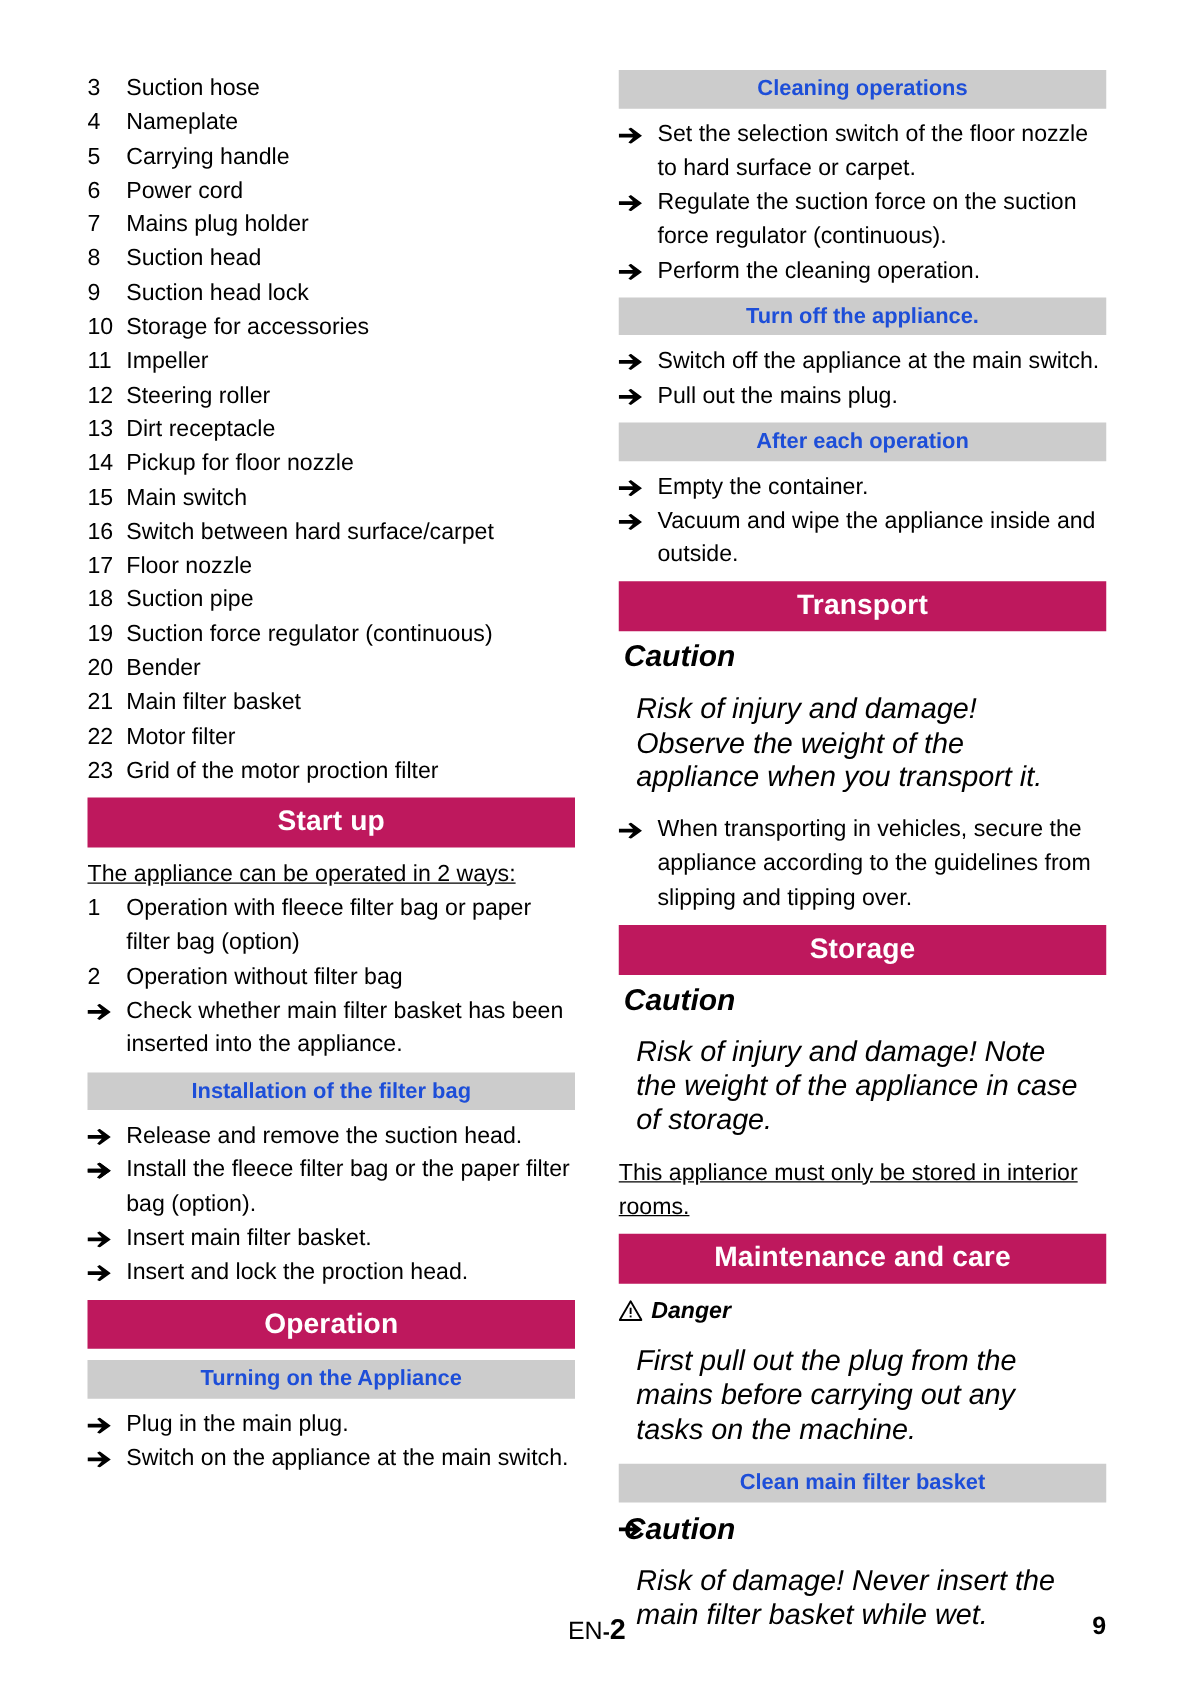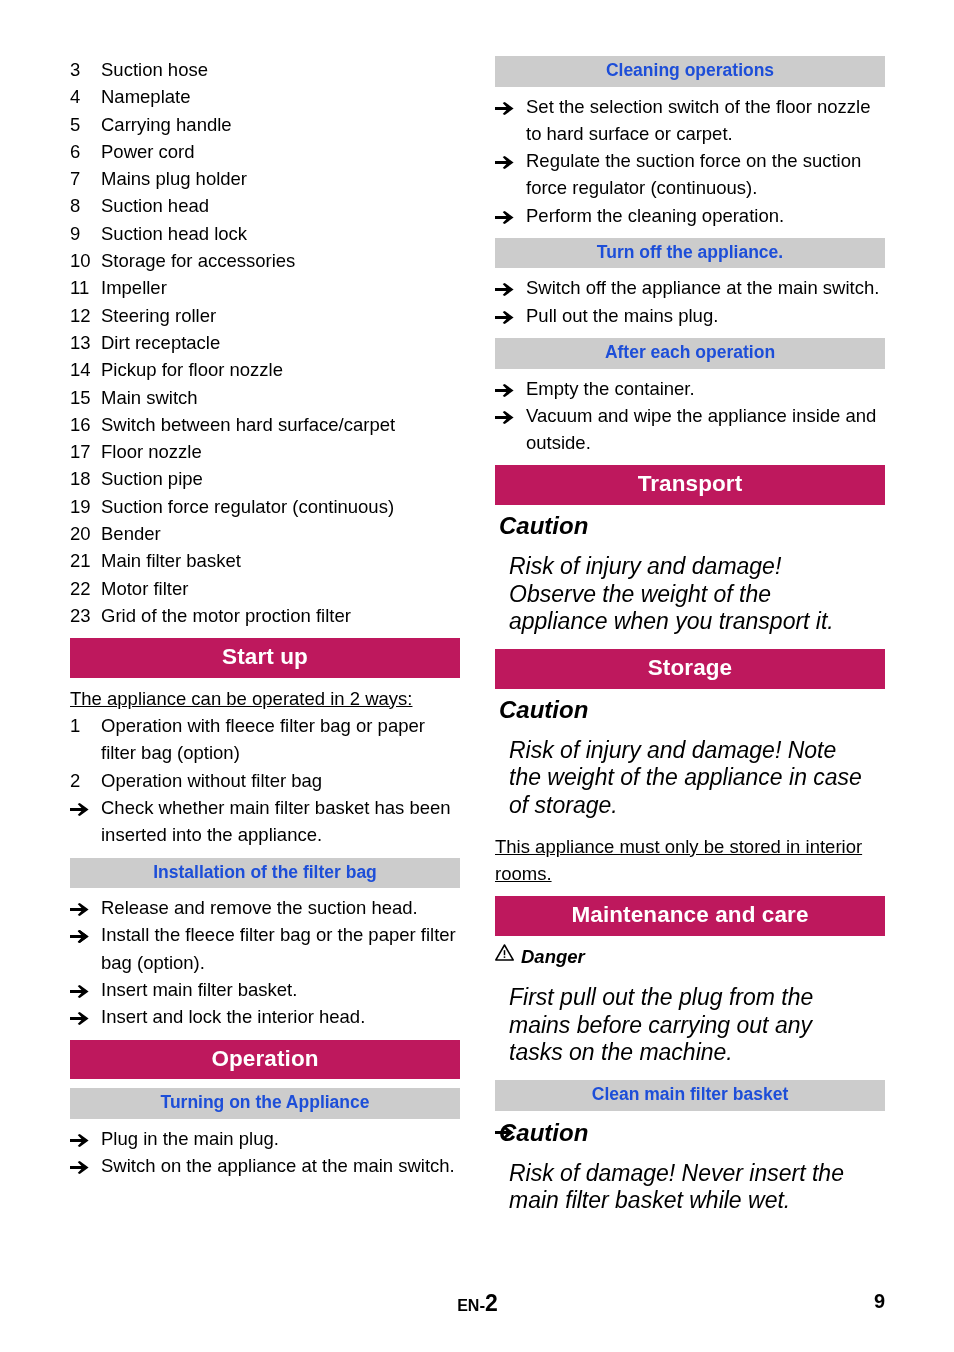--- a/index.html
+++ b/index.html
@@ -83,20 +83,21 @@
     font-style: italic;
     font-weight: bold;
   }
   .label-danger {
     font-size: 18.5px;
     line-height: 27.3px;
     margin: 0;
     font-style: italic;
     font-weight: bold;
     display: flex;
+    align-items: center;
     gap: 7px;
   }
   .tri-icon {
     display: inline-block;
     width: 19px;
     height: 17px;
     flex: 0 0 auto;
     position: relative;
     top: 1px;
   }
@@ -145,22 +146,22 @@
   }
   .footer-center {
     position: absolute;
     left: 0;
     top: 0;
     width: 815px;
     text-align: center;
     white-space: nowrap;
   }
   .footer-lang {
-    font-size: 16px;
-    font-weight: bold;
+    font-size: 20px;
+    font-weight: normal;
     vertical-align: baseline;
   }
   .footer-sep {
     font-size: 17px;
     font-weight: bold;
   }
   .footer-pagenum {
     font-size: 23px;
     font-weight: bold;
   }
@@ -328,21 +329,21 @@
               </svg>
           </span>
           <span>Insert main filter basket.</span>
         </li>
         <li>
           <span class="arrow">
             <svg width="19" height="13" viewBox="0 0 19 13">
                 <path d="M0 5.0 H11.4 L7.7 1.1 L9.7 0 L18.6 6.5 L9.7 13 L7.7 11.9 L11.4 8.0 H0 Z" fill="#000"></path>
               </svg>
           </span>
-          <span>Insert and lock the interior head.</span>
+          <span>Insert and lock the proction head.</span>
         </li>
       </ul>
 
       <div class="bar-black">Operation</div>
 
       <div class="bar-gray">Turning on the Appliance</div>
 
       <ul class="lst">
         <li>
           <span class="arrow">
@@ -435,20 +436,30 @@
           </span>
           <span>Vacuum and wipe the appliance inside and outside.</span>
         </li>
       </ul>
 
       <div class="bar-black">Transport</div>
 
       <p class="label-caution">Caution</p>
       <p class="para-italic">Risk of injury and damage! Observe the weight of the appliance when you transport it.</p>
 
+      <ul class="lst">
+        <li>
+          <span class="arrow">
+            <svg width="19" height="13" viewBox="0 0 19 13">
+                <path d="M0 5.0 H11.4 L7.7 1.1 L9.7 0 L18.6 6.5 L9.7 13 L7.7 11.9 L11.4 8.0 H0 Z" fill="#000"></path>
+              </svg>
+          </span>
+          <span>When transporting in vehicles, secure the appliance according to the guidelines from slipping and tipping over.</span>
+        </li>
+      </ul>
 
       <div class="bar-black">Storage</div>
 
       <p class="label-caution">Caution</p>
       <p class="para-italic">Risk of injury and damage! Note the weight of the appliance in case of storage.</p>
       <p class="para">This appliance must only be stored in interior rooms.</p>
 
       <div class="bar-black">Maintenance and care</div>
 
       <p class="label-danger">

